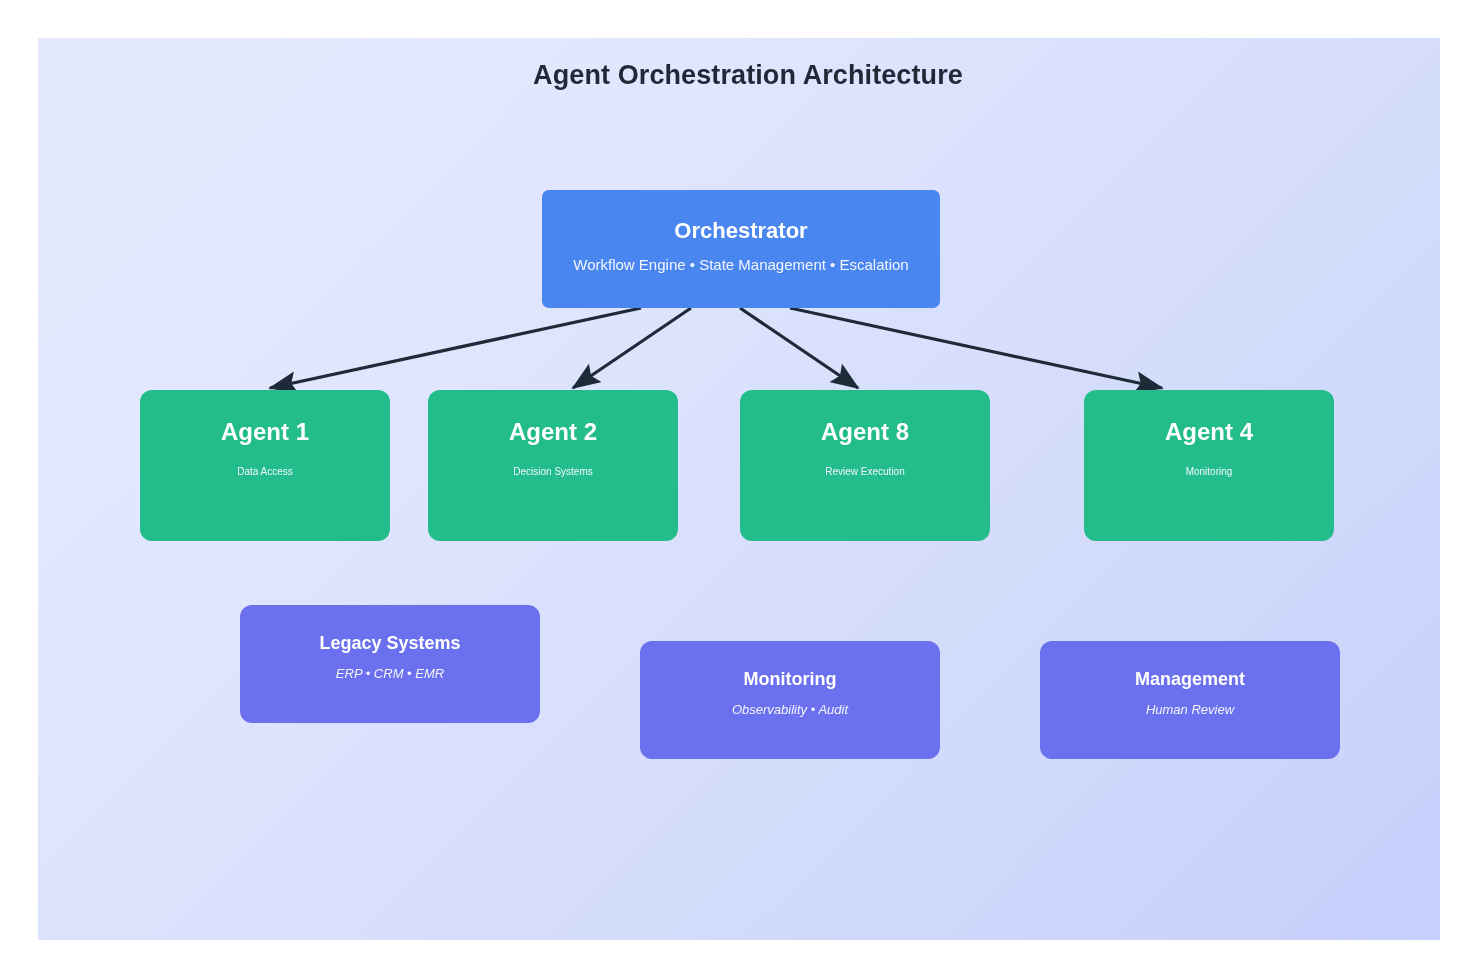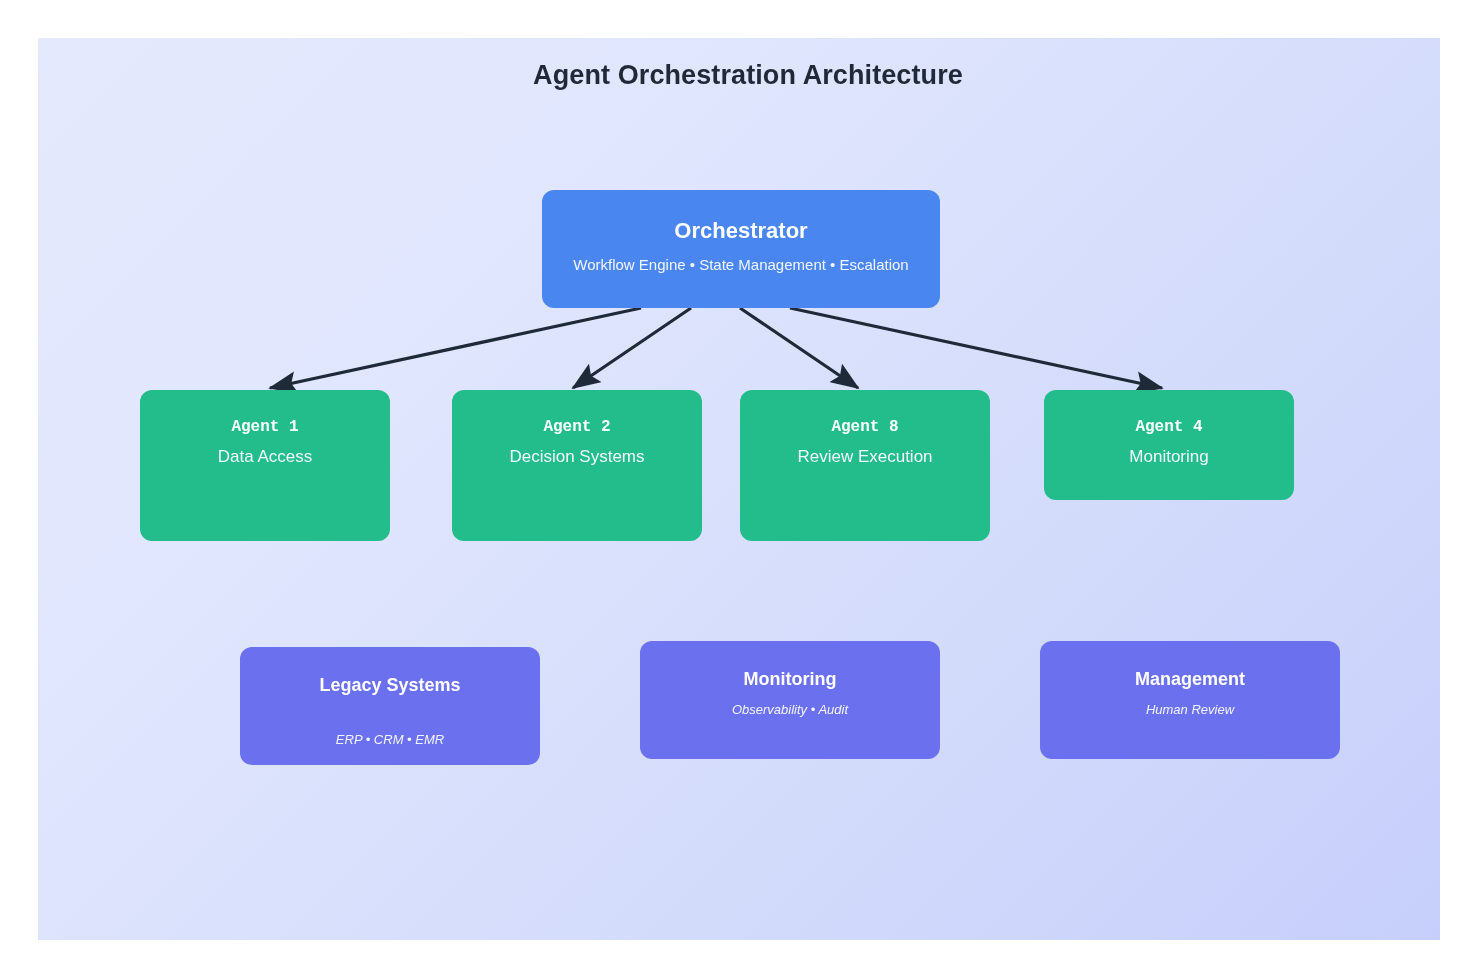--- a/index.html
+++ b/index.html
@@ -77,41 +77,41 @@
   .node .node-subtitle {
     color: #f2f6ff;
     text-align: right;
     white-space: nowrap;
   }
 
   
   .node.orchestrator {
     background: #4a86f0;
     padding-top: 28px;
+    border-radius: 7px;
   }
   .node.orchestrator .node-title {
     font-size: 22px;
     margin-bottom: 12px;
   }
   .node.orchestrator .node-subtitle {
     font-size: 15px;
   }
 
   
   .node.agent {
     background: #22bd8a;
     padding-top: 28px;
   }
   .node.agent .node-title {
-    font-size: 16px;
-    margin-bottom: 11px;
-    font-family: Liberation Mono, monospace;
+    font-size: 24px;
+    margin-bottom: 20px;
   }
   .node.agent .node-subtitle {
-    font-size: 17px;
+    font-size: 10px;
   }
 
   
   .node.support {
     background: #6b70ef;
     padding-top: 28px;
   }
   .node.support .node-title {
     font-size: 18px;
     margin-bottom: 12px;
@@ -146,33 +146,33 @@
 
   <div id="nodes-layer">
       <div class="node orchestrator" style="left: 542px; top: 190px; width: 398px; height: 118px;">
         <div class="node-title">Orchestrator</div>
         <div class="node-subtitle">Workflow Engine • State Management • Escalation</div>
       </div>
       <div class="node agent" style="left: 140px; top: 390px; width: 250px; height: 151px;">
         <div class="node-title">Agent 1</div>
         <div class="node-subtitle">Data Access</div>
       </div>
-      <div class="node agent" style="left: 452px; top: 390px; width: 250px; height: 151px;">
+      <div class="node agent" style="left: 428px; top: 390px; width: 250px; height: 151px;">
         <div class="node-title">Agent 2</div>
         <div class="node-subtitle">Decision Systems</div>
       </div>
       <div class="node agent" style="left: 740px; top: 390px; width: 250px; height: 151px;">
         <div class="node-title">Agent 8</div>
         <div class="node-subtitle">Review Execution</div>
       </div>
-      <div class="node agent" style="left: 1044px; top: 390px; width: 250px; height: 110px;">
+      <div class="node agent" style="left: 1084px; top: 390px; width: 250px; height: 151px;">
         <div class="node-title">Agent 4</div>
         <div class="node-subtitle">Monitoring</div>
       </div>
-      <div class="node support" style="left: 240px; top: 647px; width: 300px; height: 118px; gap: 24px;">
+      <div class="node support" style="left: 240px; top: 605px; width: 300px; height: 118px;">
         <div class="node-title">Legacy Systems</div>
         <div class="node-subtitle">ERP • CRM • EMR</div>
       </div>
       <div class="node support" style="left: 640px; top: 641px; width: 300px; height: 118px;">
         <div class="node-title">Monitoring</div>
         <div class="node-subtitle">Observability • Audit</div>
       </div>
       <div class="node support" style="left: 1040px; top: 641px; width: 300px; height: 118px;">
         <div class="node-title">Management</div>
         <div class="node-subtitle">Human Review</div>

